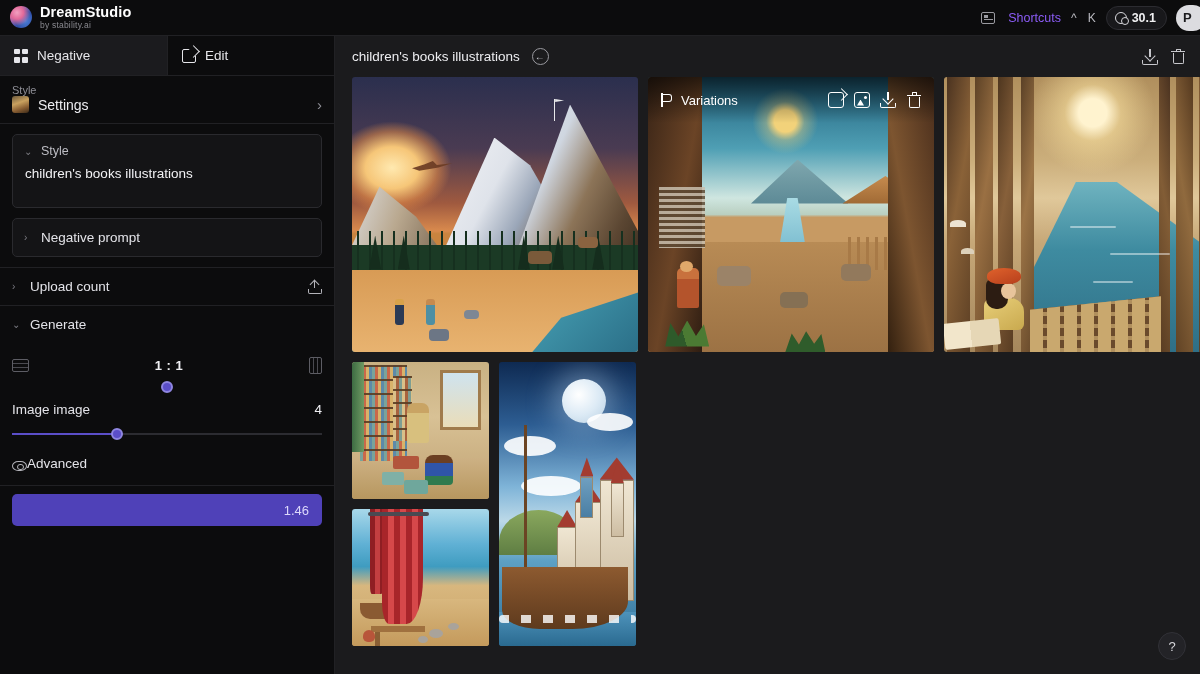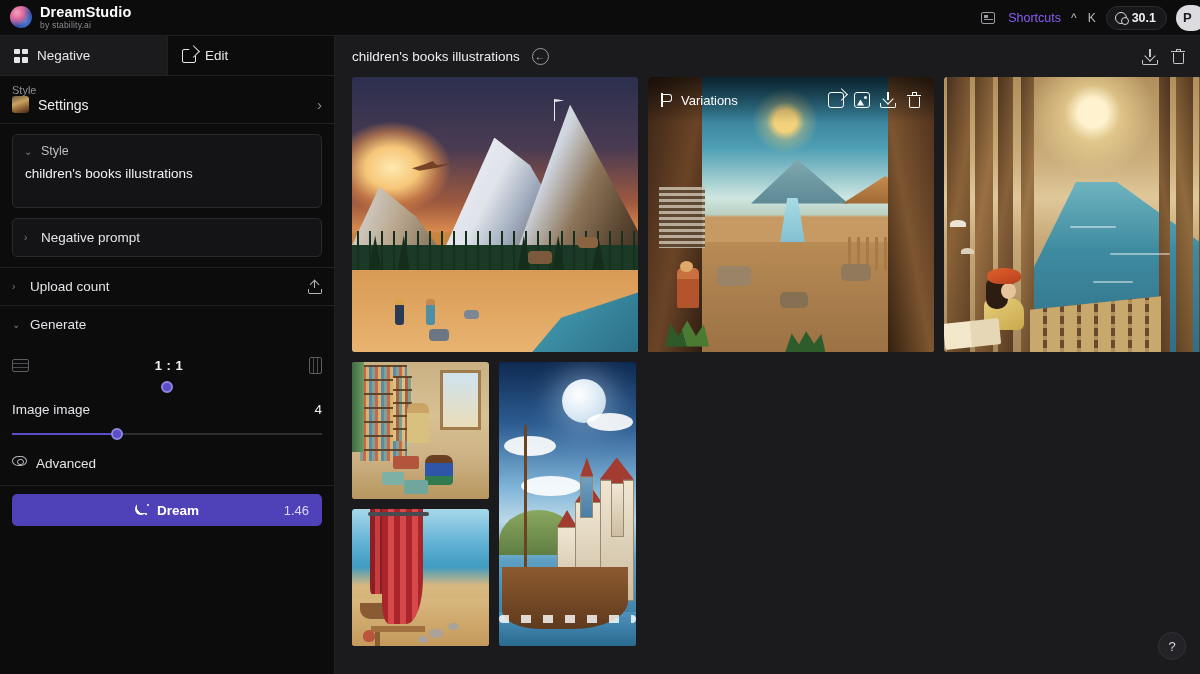--- a/index.html
+++ b/index.html
@@ -142,21 +142,21 @@
   .count-track {
     position: relative; height: 16px; margin-top: 9px;
     background: linear-gradient(to right,#5b4ec8 0,#5b4ec8 34%, #2c2c31 34%, #2c2c31 100%);
     background-repeat: no-repeat; background-size: 100% 2px; background-position: 0 7px;
   }
   .count-thumb {
     position: absolute; left: 34%; top: 2px; transform: translateX(-50%);
     width: 12px; height: 12px; border-radius: 50%;
     background: #5b4ec8; border: 2px solid #8f86e0;
   }
-  .adv-row { display: flex; align-items: flex-start; gap: 9px; padding: 14px 0 8px; font-size: 13.5px; color: #e3e3e8; }
+  .adv-row { display: flex; align-items: flex-end; padding: 14px 0 8px; font-size: 13.5px; color: #e3e3e8; }
   .eye {
     width: 15px; height: 10px; border: 1.3px solid #b4b4ba;
     border-radius: 50% 50% 50% 50% / 60% 60% 60% 60%; position: relative;
   }
   .eye::after { content:""; position:absolute; left:4.4px; top:2.1px; width:4.2px; height:4.2px; border-radius:50%; border:1.3px solid #b4b4ba; }
 
   .dream-wrap { padding: 8px 12px 10px; }
   .dream-btn {
     height: 32px; border-radius: 5px; background: #4f41b8;
     display: flex; align-items: center; position: relative;
@@ -551,27 +551,20 @@
         </div>
 
         <div class="adv-row">
           <span class="eye"></span>
           <span>Advanced</span>
         </div>
       </div>
 
       <div class="dream-wrap">
         <div class="dream-btn">
-          <div class="dream-center">
-            <span class="moon">
-                <i></i>
-                <i></i>
-              </span>
-            <span class="dream-label">Dream</span>
-          </div>
           <span class="dream-cost">1.46</span>
         </div>
       </div>
 
       <div class="sb-spacer"></div>
     </div>
 
     <div class="main">
 
       <div class="gal-head">

